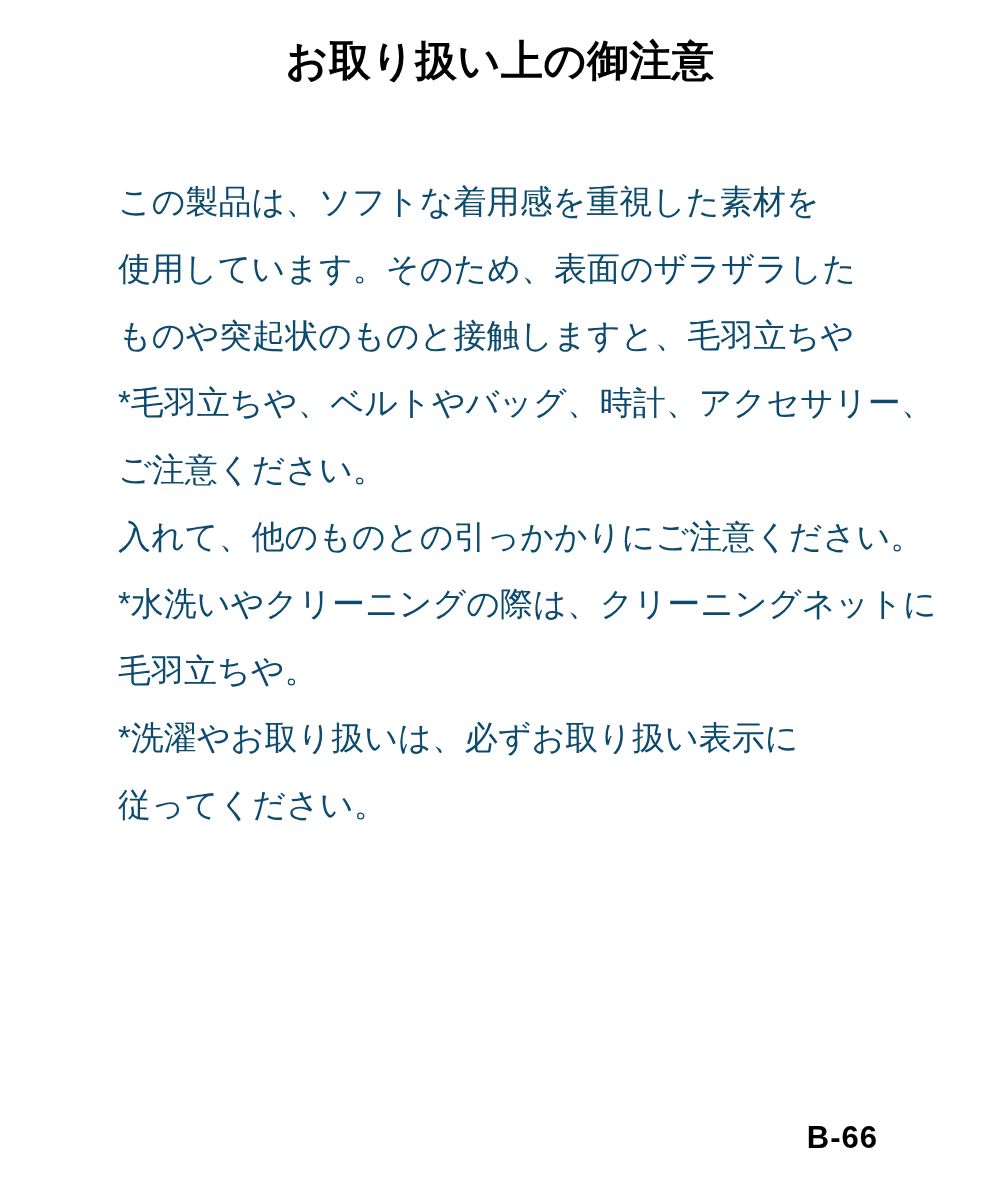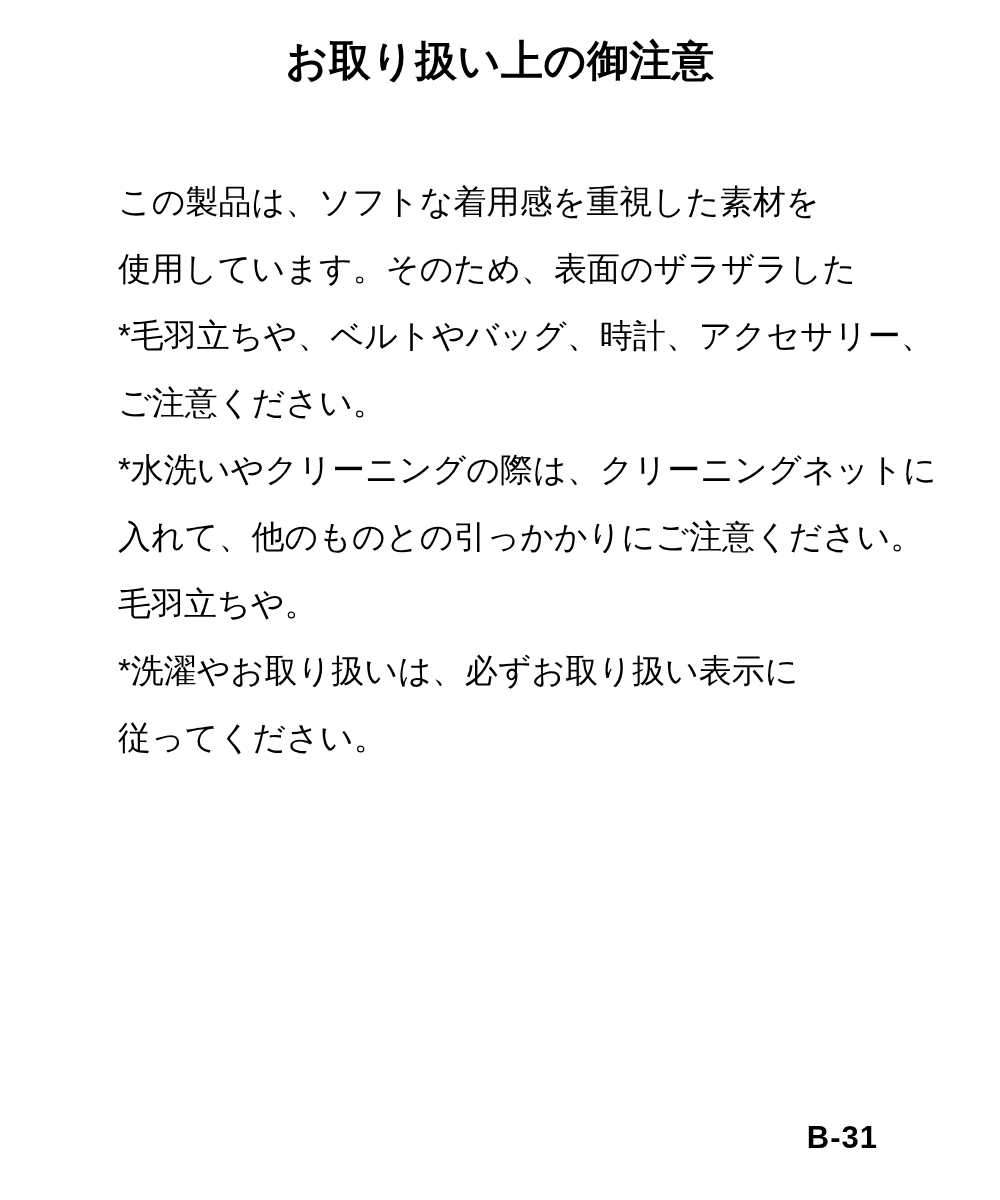--- a/index.html
+++ b/index.html
@@ -38,21 +38,21 @@
     padding: 0;
     position: absolute;
     top: 168px;
     left: 118px;
     right: 110px;
   }
   .body-line {
     font-size: 33px;
     line-height: 67px;
     white-space: pre;
-    color: #000000;
+    color: #0c4a6e;
     letter-spacing: 0px;
   }
   .page-code {
     position: absolute;
     right: 122px;
     bottom: 44px;
     font-size: 31px;
     font-weight: bold;
     letter-spacing: 1px;
     color: #000000;
@@ -61,24 +61,25 @@
 </head>
 <body>
 
 <div class="page">
 
   <h1 class="doc-title">お取り扱い上の御注意</h1>
 
   <div class="body-block">
     <div class="body-line">この製品は、ソフトな着用感を重視した素材を</div>
     <div class="body-line">使用しています。そのため、表面のザラザラした</div>
+    <div class="body-line">ものや突起状のものと接触しますと、毛羽立ちや</div>
     <div class="body-line">*毛羽立ちや、ベルトやバッグ、時計、アクセサリー、</div>
     <div class="body-line">ご注意ください。</div>
+    <div class="body-line">入れて、他のものとの引っかかりにご注意ください。</div>
     <div class="body-line">*水洗いやクリーニングの際は、クリーニングネットに</div>
-    <div class="body-line">入れて、他のものとの引っかかりにご注意ください。</div>
     <div class="body-line">毛羽立ちや。</div>
     <div class="body-line">*洗濯やお取り扱いは、必ずお取り扱い表示に</div>
     <div class="body-line">従ってください。</div>
   </div>
 
-  <div class="page-code">B-31</div>
+  <div class="page-code">B-66</div>
 
 </div>
 
 </body></html>

